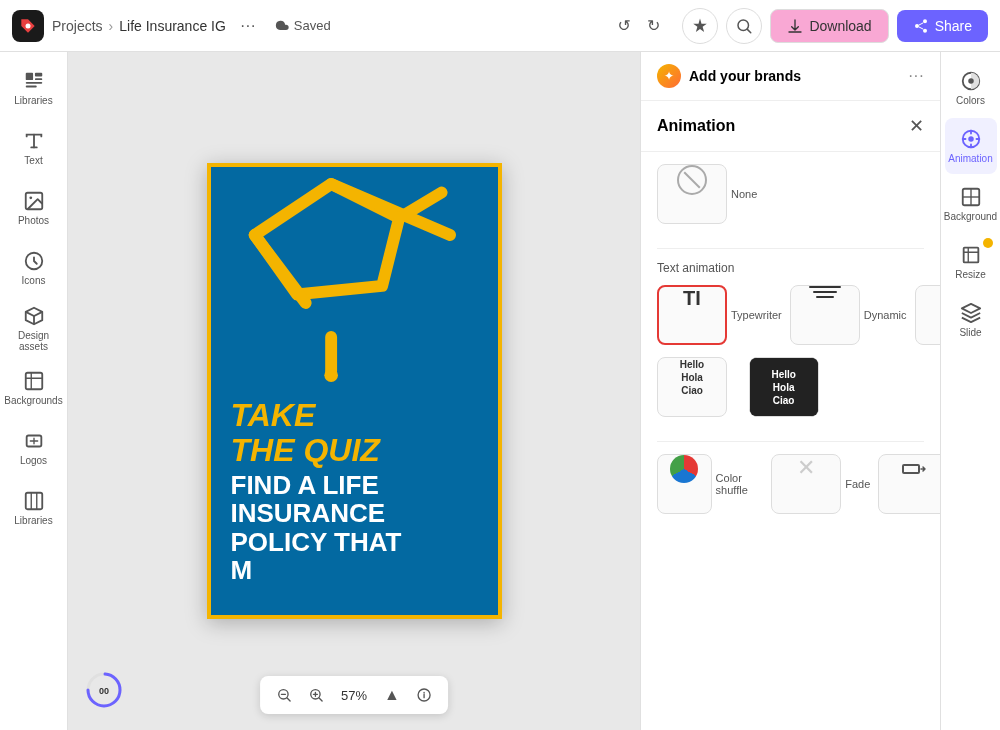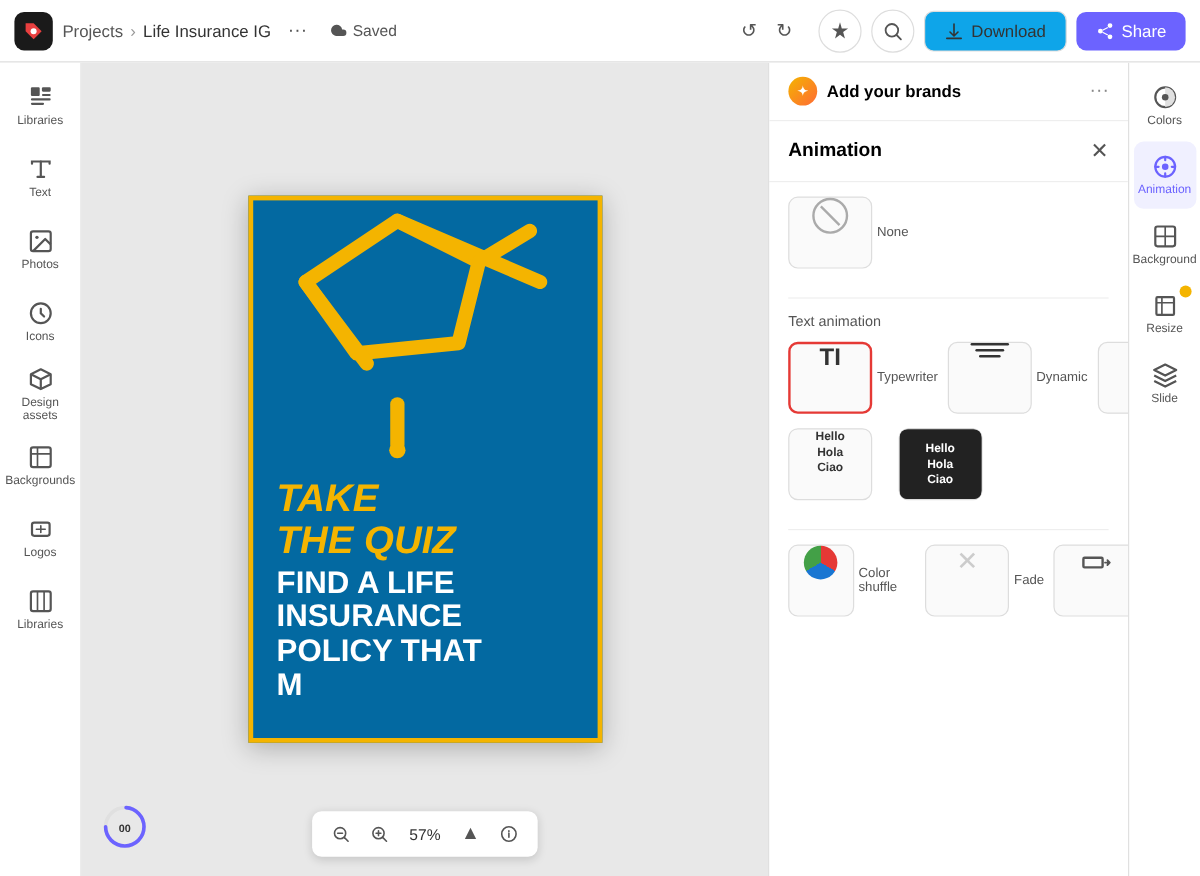--- a/index.html
+++ b/index.html
@@ -38,21 +38,21 @@
     .topbar-undo-redo button {
       background: none; border: none; cursor: pointer; font-size: 16px; color: #555; padding: 4px 6px; border-radius: 4px;
     }
     .topbar-icon-btn {
       width: 36px; height: 36px; border-radius: 50%; border: 1px solid #ddd; background: #fff;
       display: flex; align-items: center; justify-content: center; cursor: pointer; color: #555;
     }
     .btn-download {
       display: flex; align-items: center; gap: 6px;
       padding: 8px 16px; border: 1px solid #ddd; border-radius: 8px;
-      background: #0ea5e9; cursor: pointer; font-size: 14px; font-weight: 500; color: #333;
+      background: #f9a8d4; cursor: pointer; font-size: 14px; font-weight: 500; color: #333;
     }
     .btn-share {
       display: flex; align-items: center; gap: 6px;
       padding: 8px 16px; border: none; border-radius: 8px;
       background: #6c63ff; cursor: pointer; font-size: 14px; font-weight: 500; color: #fff;
     }
 
     
     .main-layout {
       display: flex;

